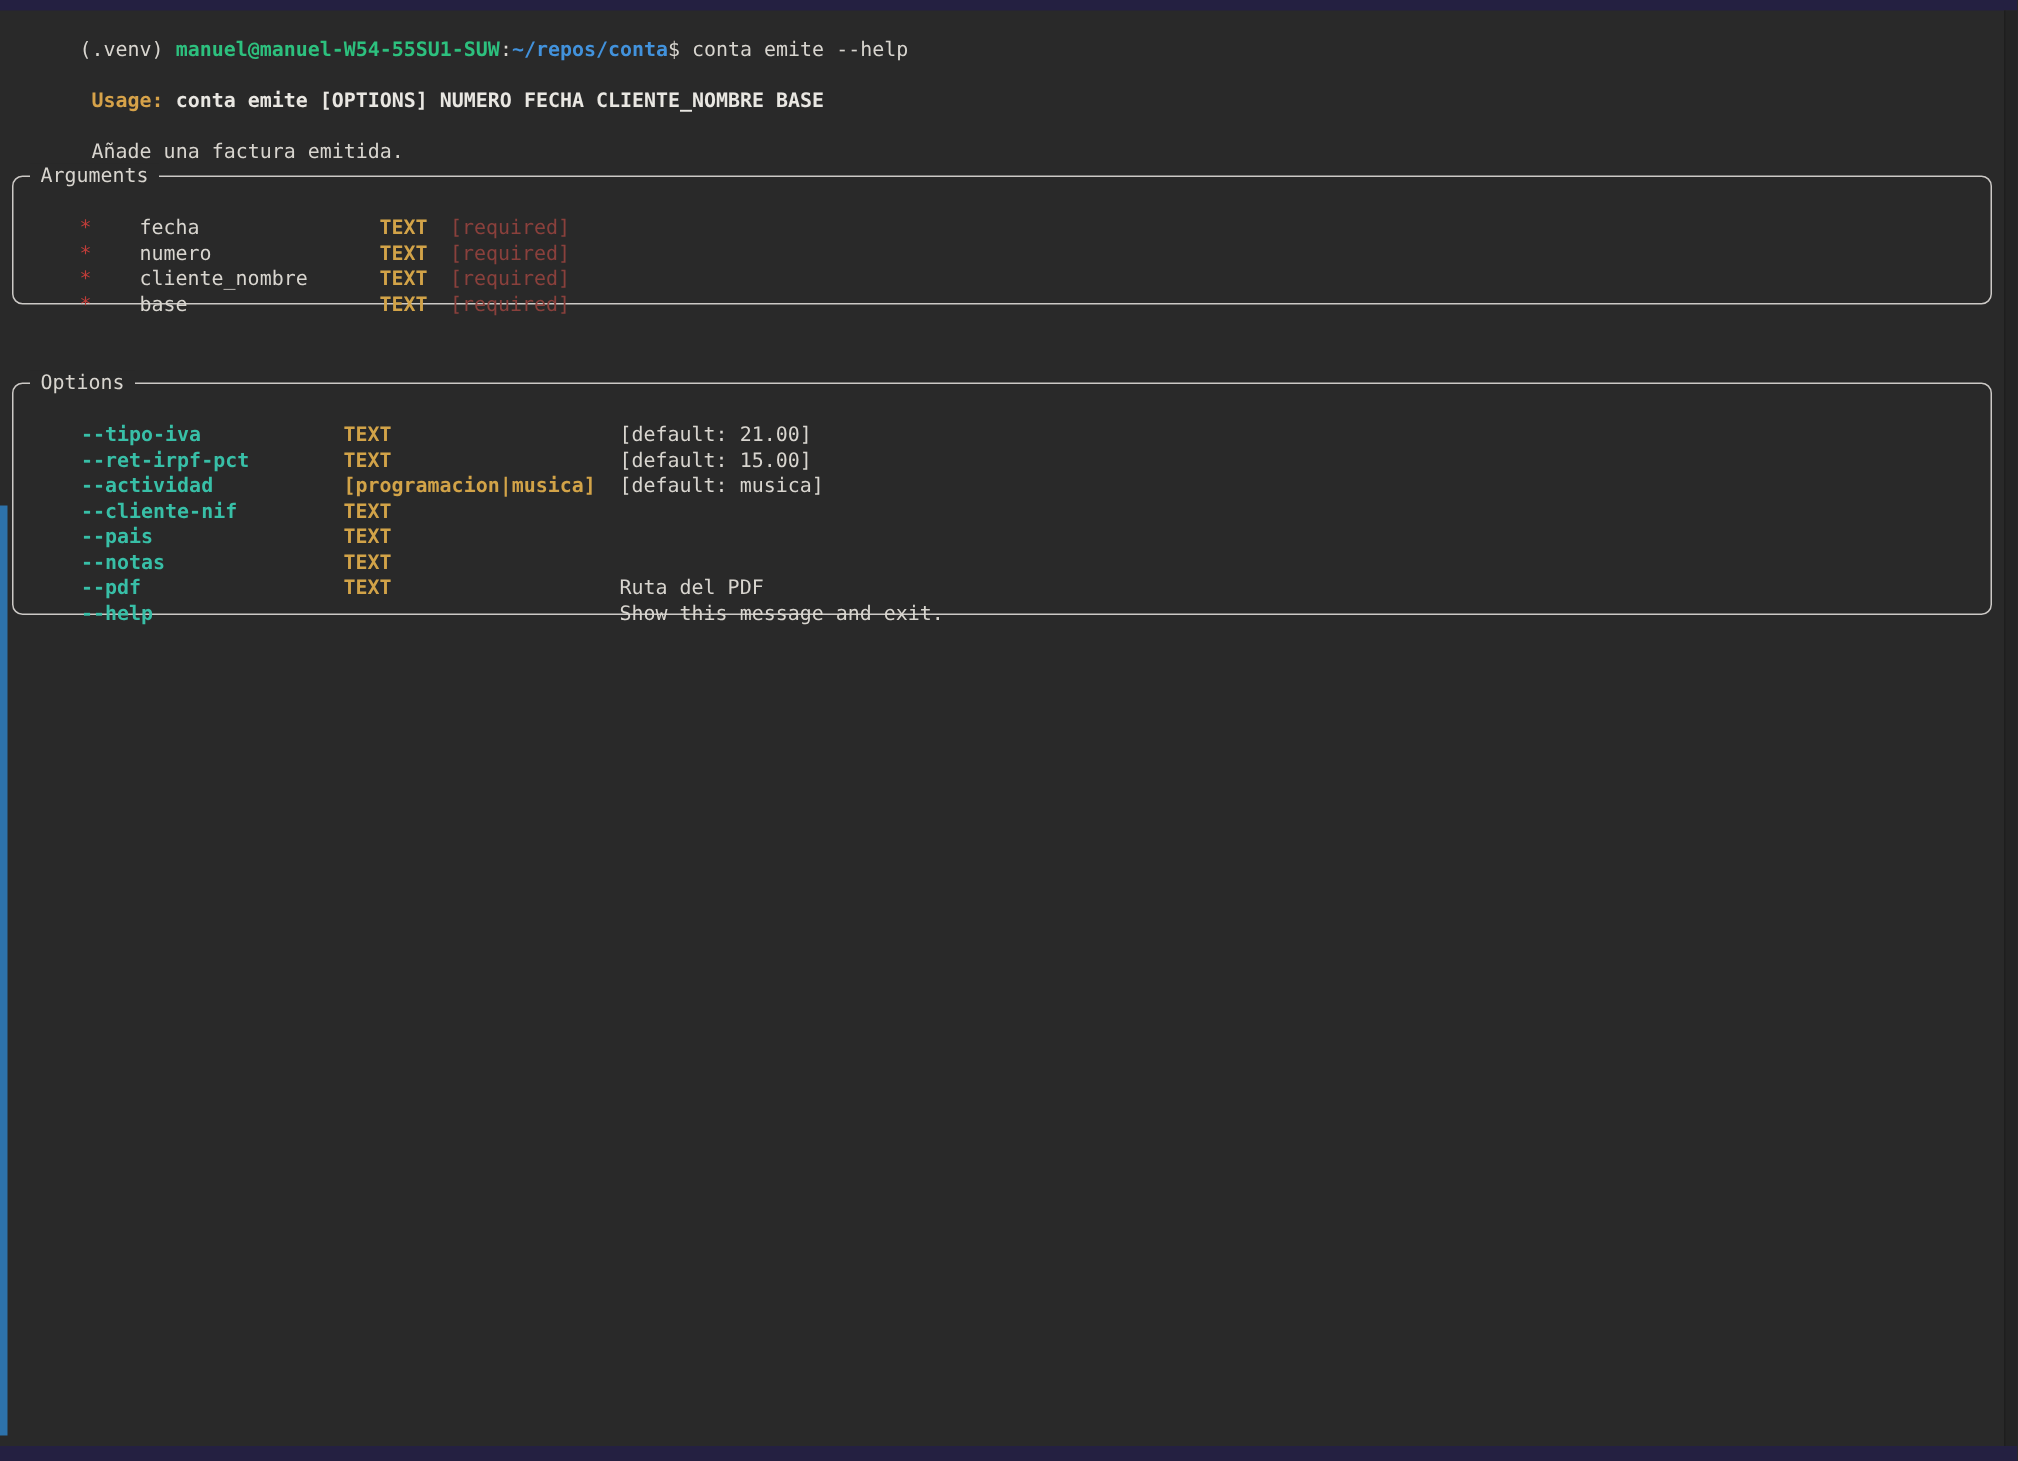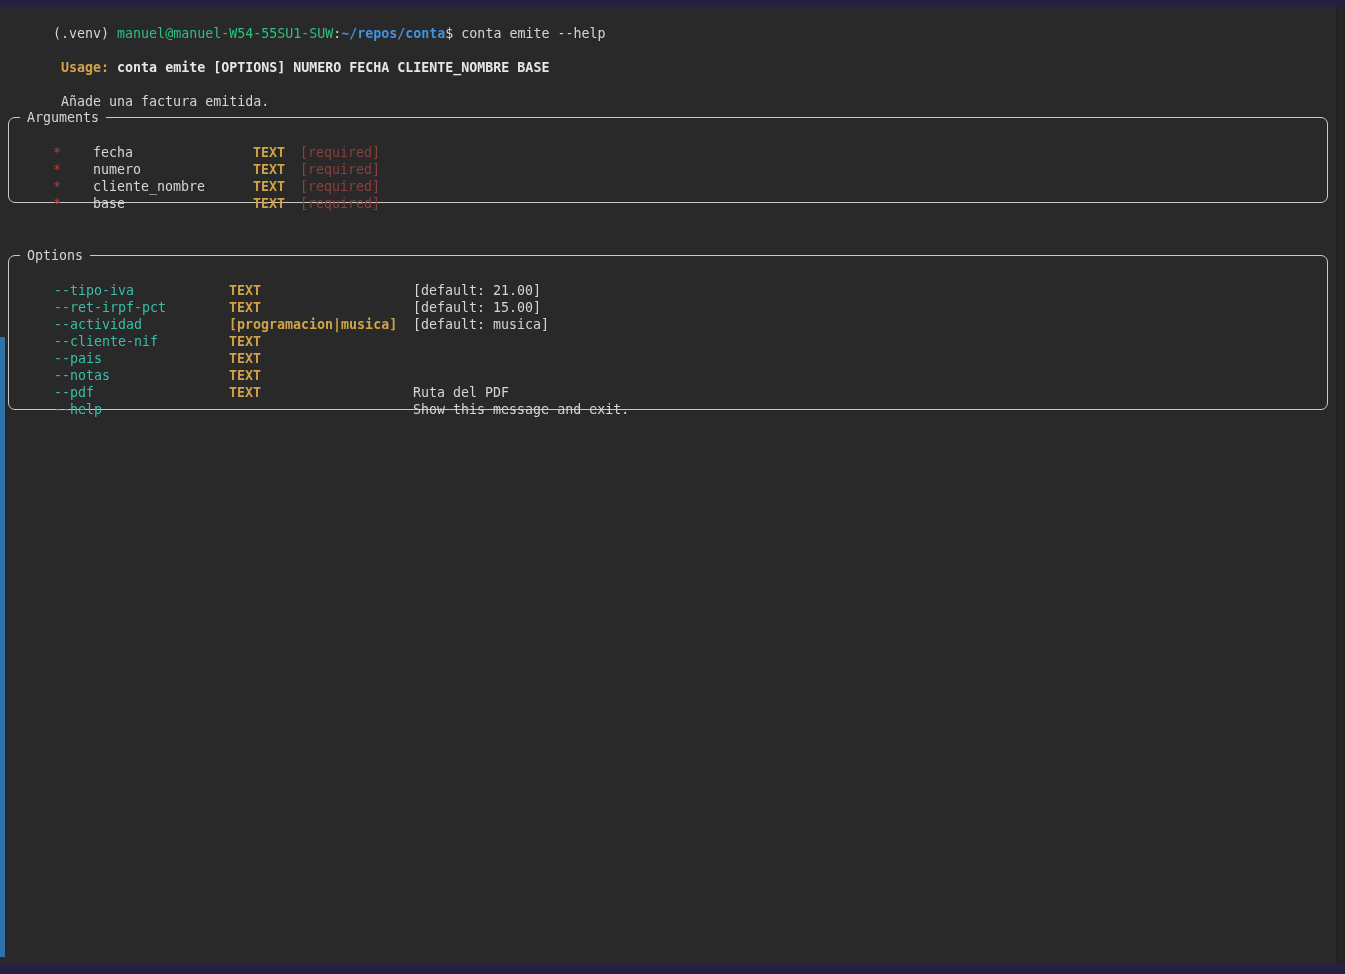--- a/index.html
+++ b/index.html
@@ -34,21 +34,21 @@
   }
   .accent-stripe {
     position: absolute; left: 0; top: 337px; width: 5px; height: 620px;
     background: var(--accent_stripe, #2d72aa);
   }
   .line {
     position: absolute;
     white-space: pre;
     height: 17px;
   }
-  .user  { color: var(--prompt_user, #2dc07e); font-weight: normal; text-align: right; }
+  .user  { color: var(--prompt_user, #2dc07e); font-weight: bold; text-align: right; }
   .path  { color: var(--prompt_path, #4292dc); font-weight: bold; }
   .plain { color: var(--text, #d8d5cf); }
   .usage-label { color: var(--usage_label, #d6a249); font-weight: bold; }
   .usage-syntax { color: #e9e7e2; font-weight: bold; }
   .panel {
     position: absolute;
     box-sizing: border-box;
     border: 1px solid var(--panel_border, #ccc9c6);
     border-radius: 7px;
     background: transparent;
@@ -69,21 +69,21 @@
     line-height: 17px;
     white-space: pre;
   }
   .arg-row { padding-left: 12px; }
   .opt-row { padding-left: 13px; }
   .cell { display: inline-block; vertical-align: top; white-space: pre; overflow: visible; }
   .arg-marker { width: 40px; color: var(--asterisk, #c13d39); }
   .arg-name   { width: 160px; color: var(--text, #d8d5cf); }
   .arg-type   { width: 47px; color: var(--type_text, #d2a348); font-weight: bold; }
   .arg-note   { color: var(--required, #8a403c); }
-  .opt-name   { width: 175px; color: var(--option_name, #38bfa7); font-weight: normal; }
+  .opt-name   { width: 175px; color: var(--option_name, #38bfa7); font-weight: bold; }
   .opt-type   { width: 184px; color: var(--type_text, #d2a348); font-weight: bold; }
   .opt-note   { color: var(--text, #d8d5cf); }
   .cursor-block {
     display: inline-block;
     width: 9px;
     height: 16px;
     vertical-align: text-bottom;
     background: var(--cursor, #e6e6e6);
   }
 </style>

